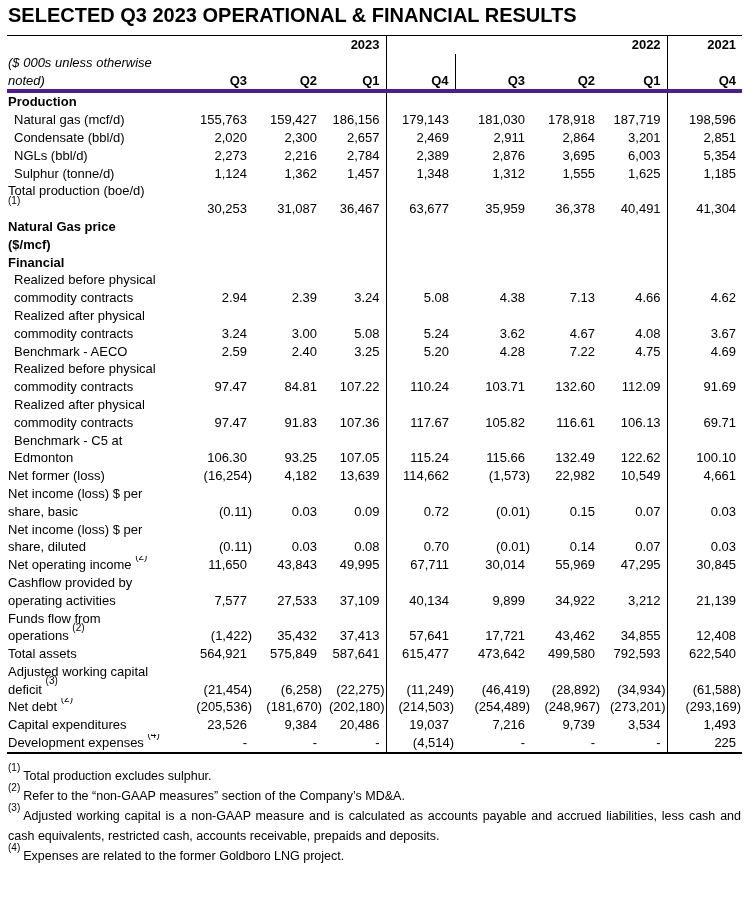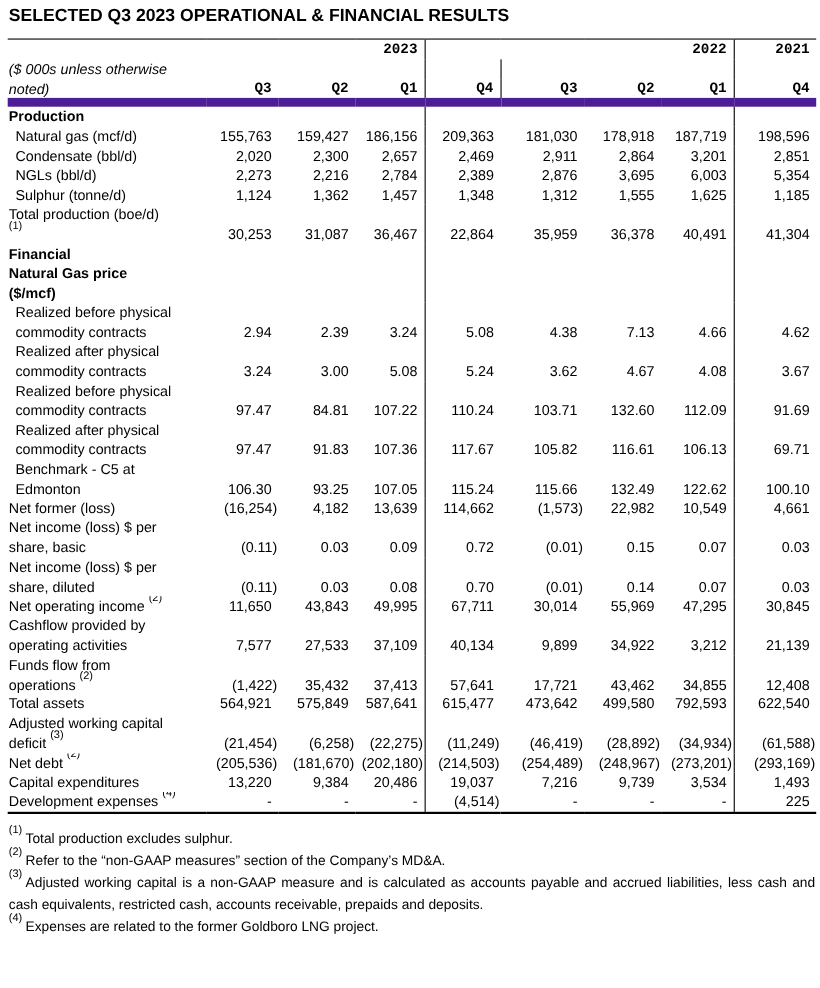--- a/index.html
+++ b/index.html
@@ -8,21 +8,21 @@
     background: #ffffff;
     overflow: hidden;
   }
   body {
     font-family: "Liberation Sans", sans-serif;
     color: #000;
   }
   .page { padding: 7px 3px 0 7px; }
   .title {
     font-weight: bold;
-    font-size: 16px;
+    font-size: 20px;
     line-height: 16px;
     margin: 0 0 12px 1px;
   }
   table.results {
     border-collapse: collapse;
     table-layout: fixed;
     width: 735px;
     border-top: 1px solid #000;
     border-bottom: 2px solid #000;
   }
@@ -34,22 +34,22 @@
     overflow: hidden;
   }
   .num { text-align: right; padding-right: 6px; }
   td.paren { padding-right: 1px; margin-top: 11px; }
   .div { border-left: 1px solid #000; }
   .mline { border-right: 1px solid #000; }
   .lbl { text-align: left; padding-left: 1px; }
   .indent { padding-left: 7px; }
   .bold { font-weight: bold; }
   .unit { font-style: italic; }
-  .qrow td { border-bottom: 8px solid #4c1d95; }
-  .yr, .qh { font-weight: bold; font-family: Liberation Mono, monospace; }
+  .qrow td { border-bottom: 4px solid #4c1d95; }
+  .yr, .qh { font-weight: bold; }
   sup {
     font-size: 10px;
     line-height: 0;
     position: relative;
     top: -4px;
   }
   .footnotes { margin: 12px 0 0 1px; width: 733px; }
   .footnote {
     font-size: 12.5px;
     line-height: 20px;
@@ -115,21 +115,21 @@
           <td class="num"></td>
           <td class="num"></td>
           <td class="num"></td>
           <td class="num div"></td>
         </tr>
         <tr>
           <td class="lbl indent">Natural gas (mcf/d)</td>
           <td class="num">155,763</td>
           <td class="num">159,427</td>
           <td class="num">186,156</td>
-          <td class="num div">209,363</td>
+          <td class="num div">179,143</td>
           <td class="num">181,030</td>
           <td class="num">178,918</td>
           <td class="num">187,719</td>
           <td class="num div">198,596</td>
         </tr>
         <tr>
           <td class="lbl indent">Condensate (bbl/d)</td>
           <td class="num">2,020</td>
           <td class="num">2,300</td>
           <td class="num">2,657</td>
@@ -159,39 +159,39 @@
           <td class="num">1,312</td>
           <td class="num">1,555</td>
           <td class="num">1,625</td>
           <td class="num div">1,185</td>
         </tr>
         <tr>
           <td class="lbl">Total production (boe/d)<br><sup>(1)</sup></td>
           <td class="num">30,253</td>
           <td class="num">31,087</td>
           <td class="num">36,467</td>
-          <td class="num div">22,864</td>
+          <td class="num div">63,677</td>
           <td class="num">35,959</td>
           <td class="num">36,378</td>
           <td class="num">40,491</td>
           <td class="num div">41,304</td>
         </tr>
         <tr>
+          <td class="lbl bold">Natural Gas price<br>($/mcf)</td>
+          <td class="num"></td>
+          <td class="num"></td>
+          <td class="num"></td>
+          <td class="num div"></td>
+          <td class="num"></td>
+          <td class="num"></td>
+          <td class="num"></td>
+          <td class="num div"></td>
+        </tr>
+        <tr>
           <td class="lbl bold">Financial</td>
-          <td class="num"></td>
-          <td class="num"></td>
-          <td class="num"></td>
-          <td class="num div"></td>
-          <td class="num"></td>
-          <td class="num"></td>
-          <td class="num"></td>
-          <td class="num div"></td>
-        </tr>
-        <tr>
-          <td class="lbl bold">Natural Gas price<br>($/mcf)</td>
           <td class="num"></td>
           <td class="num"></td>
           <td class="num"></td>
           <td class="num div"></td>
           <td class="num"></td>
           <td class="num"></td>
           <td class="num"></td>
           <td class="num div"></td>
         </tr>
         <tr>
@@ -210,20 +210,31 @@
           <td class="num">3.24</td>
           <td class="num">3.00</td>
           <td class="num">5.08</td>
           <td class="num div">5.24</td>
           <td class="num">3.62</td>
           <td class="num">4.67</td>
           <td class="num">4.08</td>
           <td class="num div">3.67</td>
         </tr>
         <tr>
+          <td class="lbl indent">Benchmark - AECO</td>
+          <td class="num">2.59</td>
+          <td class="num">2.40</td>
+          <td class="num">3.25</td>
+          <td class="num div">5.20</td>
+          <td class="num">4.28</td>
+          <td class="num">7.22</td>
+          <td class="num">4.75</td>
+          <td class="num div">4.69</td>
+        </tr>
+        <tr>
           <td class="lbl indent">Realized before physical<br>commodity contracts</td>
           <td class="num">97.47</td>
           <td class="num">84.81</td>
           <td class="num">107.22</td>
           <td class="num div">110.24</td>
           <td class="num">103.71</td>
           <td class="num">132.60</td>
           <td class="num">112.09</td>
           <td class="num div">91.69</td>
         </tr>
@@ -343,21 +354,21 @@
           <td class="num paren">(181,670)</td>
           <td class="num paren">(202,180)</td>
           <td class="num div paren">(214,503)</td>
           <td class="num paren">(254,489)</td>
           <td class="num paren">(248,967)</td>
           <td class="num paren">(273,201)</td>
           <td class="num div paren">(293,169)</td>
         </tr>
         <tr>
           <td class="lbl">Capital expenditures</td>
-          <td class="num">13,220</td>
+          <td class="num">23,526</td>
           <td class="num">9,384</td>
           <td class="num">20,486</td>
           <td class="num div">19,037</td>
           <td class="num">7,216</td>
           <td class="num">9,739</td>
           <td class="num">3,534</td>
           <td class="num div">1,493</td>
         </tr>
         <tr>
           <td class="lbl">Development expenses <sup>(4)</sup></td>

